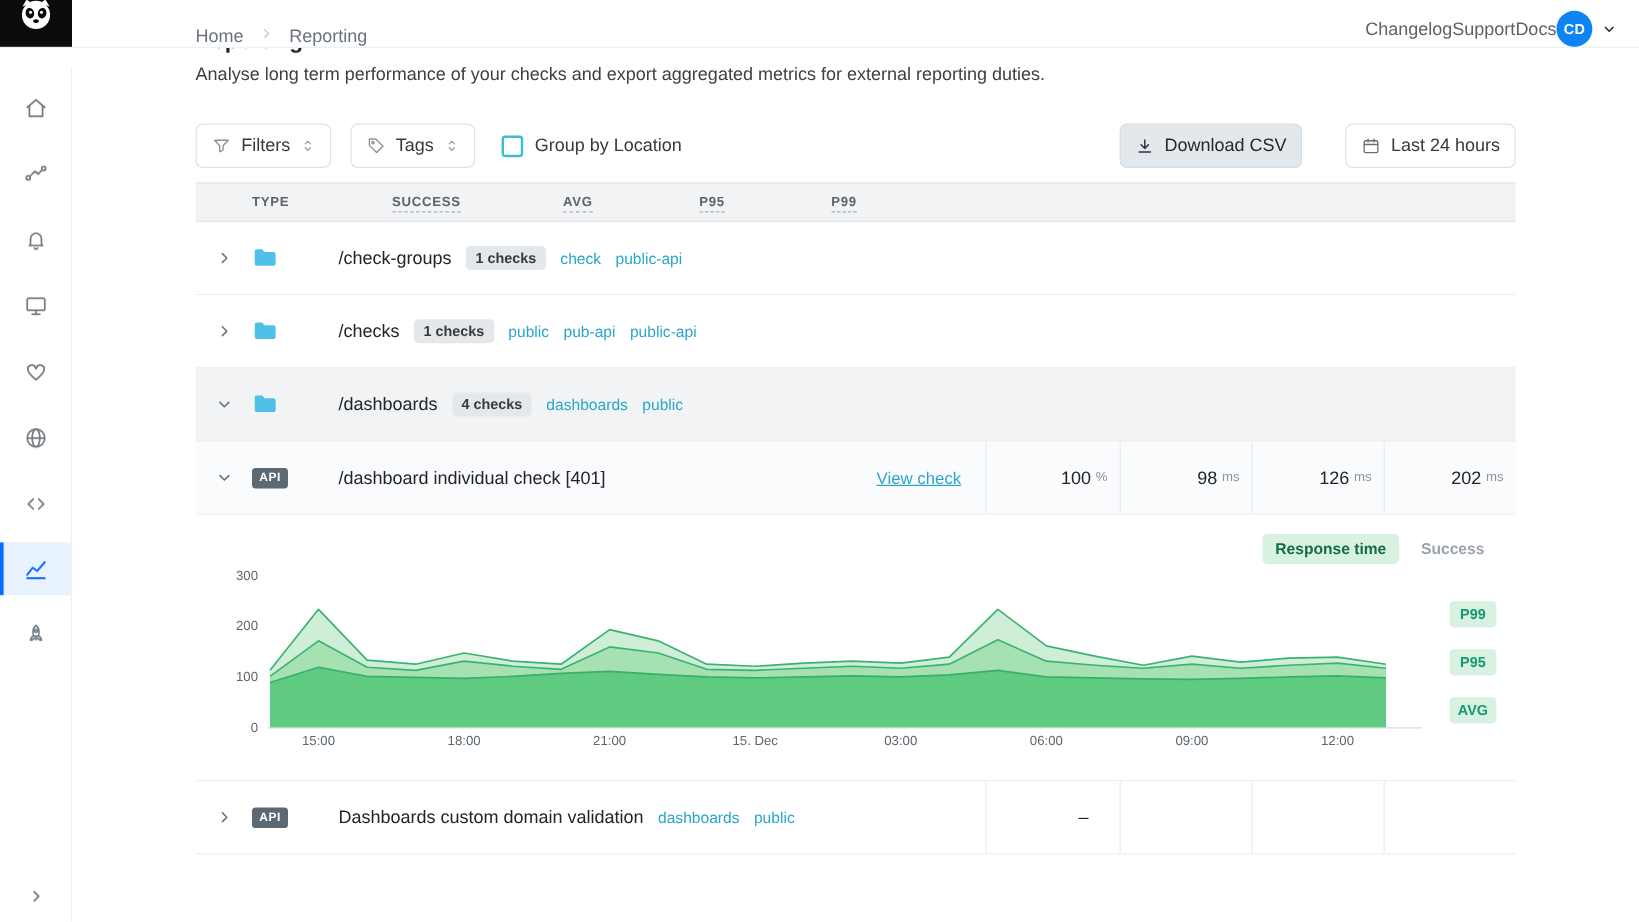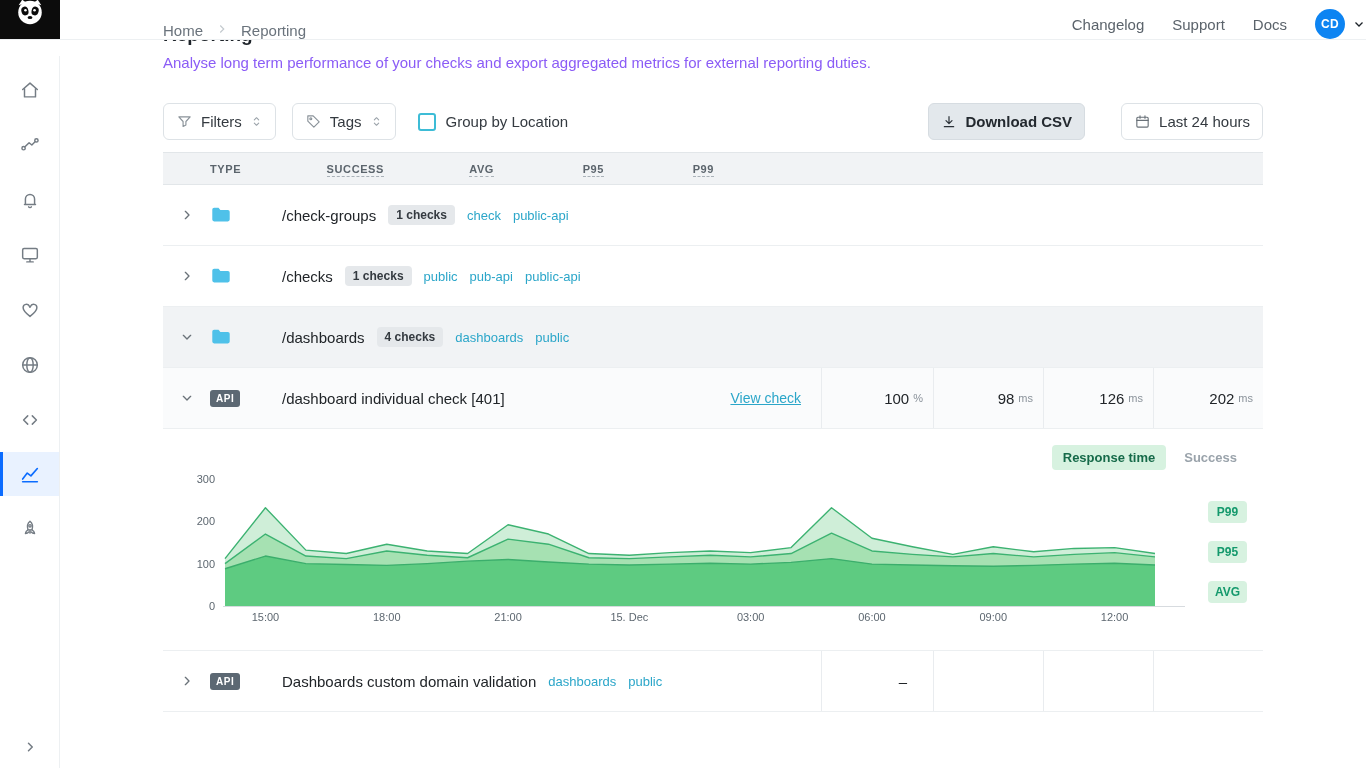--- a/index.html
+++ b/index.html
@@ -6,47 +6,47 @@
   html,body { width:1366px; height:768px; overflow:hidden; }
   body { font-family:"Liberation Sans", sans-serif; background:#fff; color:#212529; }
 
   
   .topbar { position:fixed; top:0; left:0; width:1366px; height:40px; background:#fff;
             border-bottom:1px solid #edf0f2; display:flex; align-items:flex-end; z-index:20; }
   .logo { width:60px; height:56px; background:#0c0c0c; display:flex; align-items:center; justify-content:center; flex:none; cursor:pointer; }
   .breadcrumb { margin-left:103px; display:flex; align-items:center; gap:12px; font-size:15px; color:#6a737c; }
   .crumb { cursor:pointer; }
   .crumb-sep { color:#c3c9ce; }
-  .topbar-right { margin-left:auto; display:flex; align-items:center; gap:28px; font-size:15px; color:#5b636b; }
+  .topbar-right { margin-left:auto; display:flex; align-items:center; padding-right:18px; font-size:15px; color:#5b636b; }
   .top-link { cursor:pointer; }
   .avatar-wrap { display:flex; align-items:center; gap:7px; cursor:pointer; }
   .avatar { width:30px; height:30px; border-radius:50%; background:#0d84f2; color:#fff; font-size:12px;
             font-weight:bold; display:flex; align-items:center; justify-content:center; letter-spacing:.3px; }
 
   
   .sidebar { position:fixed; top:56px; left:0; bottom:0; width:60px; background:#fff;
              border-right:1px solid #edf0f2; display:flex; flex-direction:column; padding-top:6px; z-index:15; }
   .side-item { height:55px; display:flex; align-items:center; justify-content:center; cursor:pointer; }
   .side-item.active { height:44px; margin:5px 0; background:#e9f2ff; border-left:3px solid #0b6cff; padding-right:3px; }
   .collapse-btn { margin-top:auto; margin-bottom:12px; display:flex; justify-content:center; cursor:pointer; }
 
   
   .content { margin-left:60px; padding:24px 103px 0 103px; }
   .page-title { font-size:19px; font-weight:bold; color:#1d2329; }
-  .page-subtitle { margin-top:8px; font-size:15px; color:#8b5cf6; }
+  .page-subtitle { margin-top:8px; font-size:15px; color:#404040; }
 
   
   .toolbar { margin-top:32px; display:flex; align-items:center; }
   .btn { display:inline-flex; align-items:center; gap:8px; height:37px; padding:0 12px;
          background:#fff; border:1px solid #dde2e6; border-radius:6px; font-size:15px; color:#343a40; cursor:pointer; }
   .btn + .btn { margin-left:16px; }
   .checkbox-wrap { display:flex; align-items:center; gap:10px; margin-left:22px; cursor:pointer; font-size:15px; color:#343a40; }
   .checkbox { width:18px; height:18px; border:2px solid #3dbcd6; border-radius:3px; background:#fff; }
   .toolbar-right { margin-left:auto; display:flex; align-items:center; gap:20px; }
-  .btn-download { background:#e3e8ec; border:1px solid #d6dce1; font-weight:bold; color:#23292f;text-align:right; }
+  .btn-download { background:#e3e8ec; border:1px solid #d6dce1; font-weight:normal; color:#23292f;text-align:right; }
 
   
   .rtable { margin-top:12px; }
   .thead { display:flex; align-items:center; height:33px; background:#f1f3f5;
            border-top:1px solid #e2e6e9; border-bottom:1px solid #e2e6e9;
            font-size:11px; font-weight:bold; letter-spacing:.6px; text-transform:uppercase; color:#5b646c; }
   .col-chev { width:47px; flex:none; display:flex; align-items:center; justify-content:center; }
   .col-type { width:72px; flex:none; display:flex; align-items:center; }
   .col-name { flex:1; min-width:0; display:flex; align-items:center; gap:12px; }
   .col-metric { width:110px; flex:none; text-align:right; padding-right:10px; }

